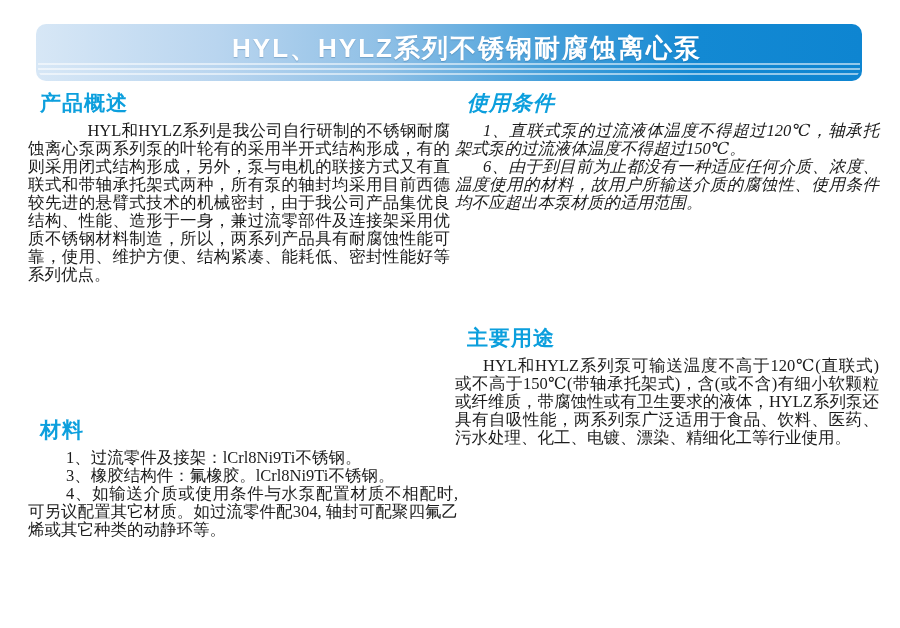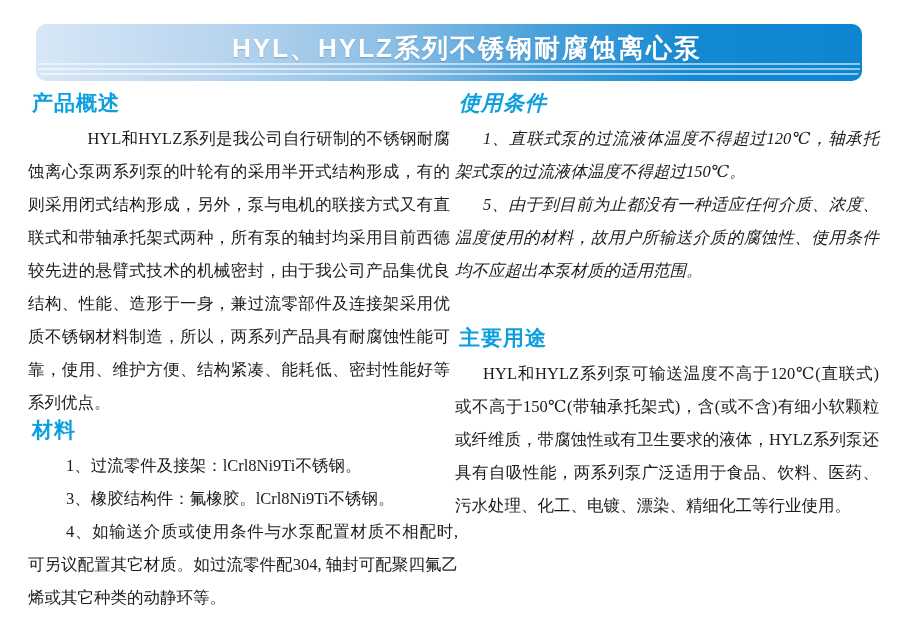--- a/index.html
+++ b/index.html
@@ -33,32 +33,32 @@
     font-weight:bold;
     font-size:26px;
     letter-spacing:2px;
     padding-bottom:8px;
     text-shadow:0 1px 1px rgba(0,60,110,0.25);
     margin-left:36px;
   }
   
   .sec{position:absolute;}
   .sec h2{
-    margin:0 0 7px 4px;
+    margin:0 0 7px 12px;
     font-family:"Liberation Sans","DejaVu Sans",sans-serif;
     font-weight:bold;
     font-size:21px;
     line-height:25px;
     color:#0c9fdd;
     letter-spacing:1px;
   }
   .para{
     margin:0;
     font-size:16.5px;
-    line-height:33px;
+    line-height:18px;
     color:#1b1b1b;
     text-align:justify;
     text-justify:inter-ideograph;
   }
   .indent-xl{text-indent:3.6em;}
   .indent-md{text-indent:2.3em;}
   .indent-sm{text-indent:1.7em;}
   .sec-overview {left:28px; top:90px;  width:422px;}
   .sec-materials{left:28px; top:417px; width:430px;}
   .sec-conditions{left:455px;top:90px; width:424px;font-style:italic;}
@@ -82,21 +82,21 @@
   <section class="sec sec-materials">
     <h2>材料</h2>
     <p class="para indent-md">1、过流零件及接架：lCrl8Ni9Ti不锈钢。</p>
     <p class="para indent-md">3、橡胶结构件：氟橡胶。lCrl8Ni9Ti不锈钢。</p>
     <p class="para indent-md">4、如输送介质或使用条件与水泵配置材质不相配时, 可另议配置其它材质。如过流零件配304, 轴封可配聚四氟乙烯或其它种类的动静环等。</p>
   </section>
 
   <section class="sec sec-conditions">
     <h2>使用条件</h2>
     <p class="para indent-sm">1、直联式泵的过流液体温度不得超过120℃，轴承托架式泵的过流液体温度不得超过150℃。</p>
-    <p class="para indent-sm">5、由于到目前为止都没有一种适应任何介质、浓度、温度使用的材料，故用户所输送介质的腐蚀性、使用条件均不应超出本泵材质的适用范围。</p>
+    <p class="para indent-sm">6、由于到目前为止都没有一种适应任何介质、浓度、温度使用的材料，故用户所输送介质的腐蚀性、使用条件均不应超出本泵材质的适用范围。</p>
   </section>
 
   <section class="sec sec-uses">
     <h2>主要用途</h2>
     <p class="para indent-sm">HYL和HYLZ系列泵可输送温度不高于120℃(直联式)或不高于150℃(带轴承托架式)，含(或不含)有细小软颗粒或纤维质，带腐蚀性或有卫生要求的液体，HYLZ系列泵还具有自吸性能，两系列泵广泛适用于食品、饮料、医药、污水处理、化工、电镀、漂染、精细化工等行业使用。</p>
   </section>
 
 </div>
 
 </body></html>

